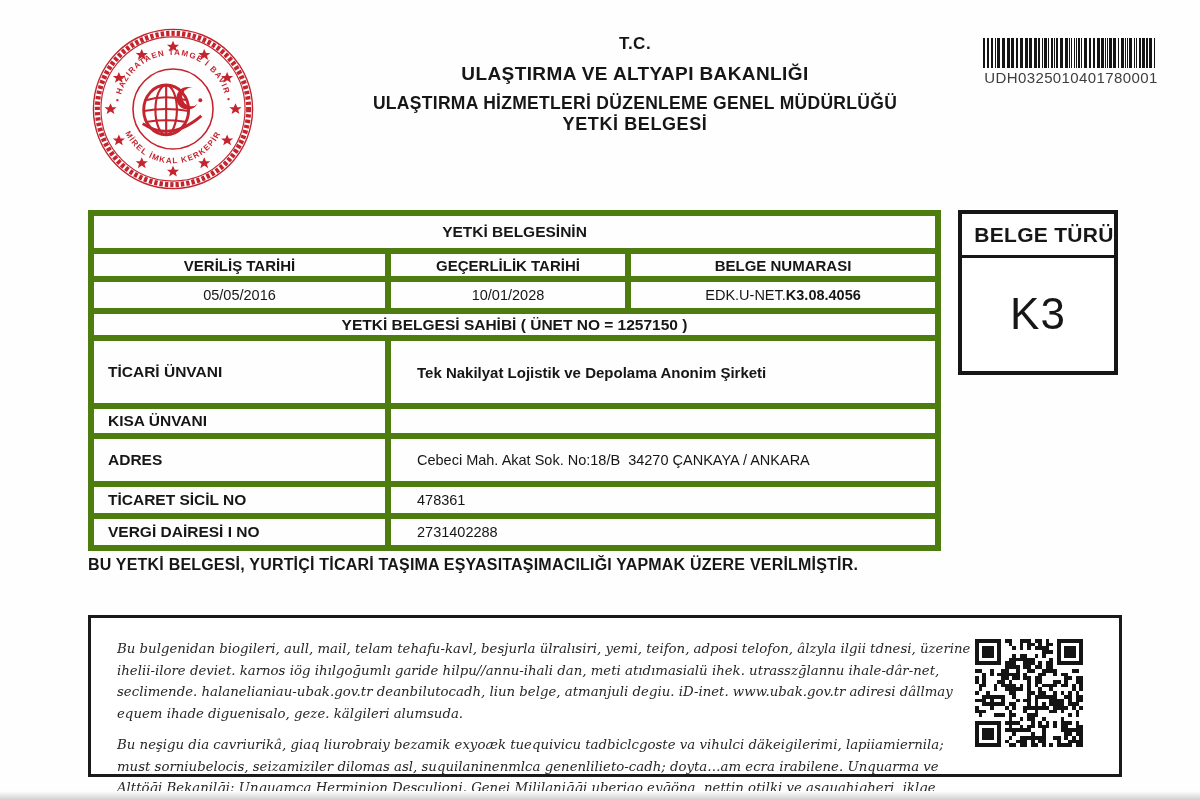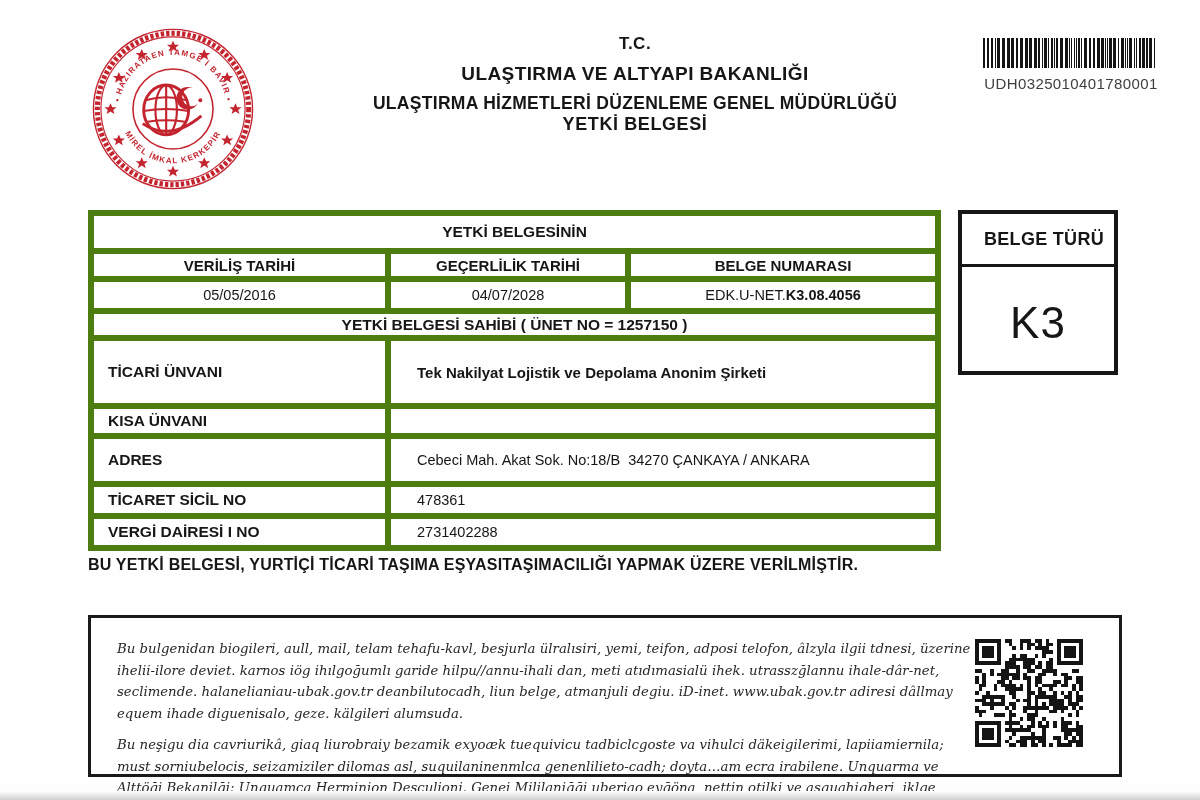--- a/index.html
+++ b/index.html
@@ -11,39 +11,39 @@
   }
   
   .emblem { position:absolute; left:90px; top:26px; width:166px; height:166px; }
   .titleblock { position:absolute; left:250px; top:34px; width:770px; text-align:center; }
   .t-tc        { font-size:17px; font-weight:bold; letter-spacing:.5px; margin-bottom:9px; }
   .t-ministry  { font-size:19px; font-weight:bold; letter-spacing:.4px; margin-bottom:8px; }
   .t-direct    { font-size:17.5px; font-weight:bold; letter-spacing:.3px; }
   .t-doc       { font-size:18px; font-weight:bold; letter-spacing:.6px; }
   .barcode-wrap { position:absolute; left:983px; top:38px; width:176px; text-align:center; }
   .barcode-wrap svg { display:block; }
-  .barcode-label { font-size:15px; color:#3e3e3e; letter-spacing:.4px; margin-top:7px;
+  .barcode-label { font-size:15px; color:#3e3e3e; letter-spacing:.4px; margin-top:1px;
                    font-family:"Liberation Sans", sans-serif; }
   
   .cert-table { position:absolute; left:88px; top:210px; }
   table { border-collapse:collapse; table-layout:fixed; width:847px;
           border:4px solid #161616; }
   td { border:6px solid #4d7c0f; font-size:15px; vertical-align:middle;
        overflow:hidden; white-space:nowrap; }
   td.c { text-align:center; }
   td.b { font-weight:bold; }
   td.lbl { font-weight:bold; padding-left:14px; font-size:15.5px; }
   td.val { padding-left:26px; font-size:14.5px; }
   .sec-title { font-size:15.5px; }
   
   .belge-turu { position:absolute; left:958px; top:210px; width:160px; height:165px;
                 border:4px solid #161616; background:#fff; }
-  .belge-turu .bt-head { height:53px; border-bottom:3px solid #161616;
+  .belge-turu .bt-head { height:44px; border-bottom:3px solid #161616;
                 display:flex; align-items:center; justify-content:center;
-                font-weight:bold; font-size:18px; letter-spacing:.3px;padding-left:12px; }
+                font-weight:bold; font-size:21px; letter-spacing:.3px;padding-left:12px; }
   .belge-turu .bt-val { height:112px; display:flex; align-items:center; justify-content:center;
                 font-size:44px; letter-spacing:1px;border-radius:13px; }
   
   .statement { position:absolute; left:88px; top:556px; width:1040px;
                font-size:16px; font-weight:bold; letter-spacing:.2px; }
   
   .fineprint { position:absolute; left:88px; top:615px; width:1034px; height:162px;
                border:3px solid #1a1a1a; background:#fff; }
   .fineprint .fp-text { position:absolute; left:26px; top:20px; width:860px;
                font-family:"DejaVu Serif", serif; font-style:italic;
@@ -134,21 +134,21 @@
           <tr style="height:38px">
         <td colspan="3" class="c b sec-title">YETKİ BELGESİNİN</td>
       </tr>
       <tr style="height:28px">
         <td class="c b">VERİLİŞ TARİHİ</td>
         <td class="c b">GEÇERLİLİK TARİHİ</td>
         <td class="c b">BELGE NUMARASI</td>
       </tr>
       <tr style="height:32px">
         <td class="c val" style="padding-left:0">05/05/2016</td>
-        <td class="c val" style="padding-left:0">04/07/2028</td>
+        <td class="c val" style="padding-left:0">10/01/2028</td>
         <td class="c val" style="padding-left:0"><span>EDK.U-NET.</span><span style="font-weight:bold">K3.08.4056</span></td>
       </tr>
       <tr style="height:27px">
         <td colspan="3" class="c b sec-title">YETKİ BELGESİ SAHİBİ ( ÜNET NO = 1257150 )</td>
       </tr>
       <tr style="height:68px">
         <td class="lbl">TİCARİ ÜNVANI</td>
         <td colspan="2" class="val b" style="font-size:15px">Tek Nakilyat Lojistik ve Depolama Anonim Şirketi</td>
       </tr>
       <tr style="height:30px">

